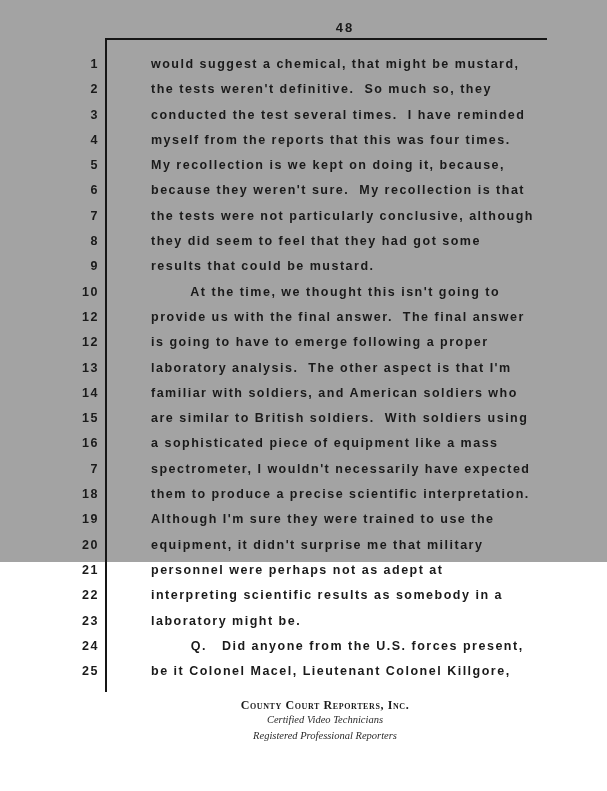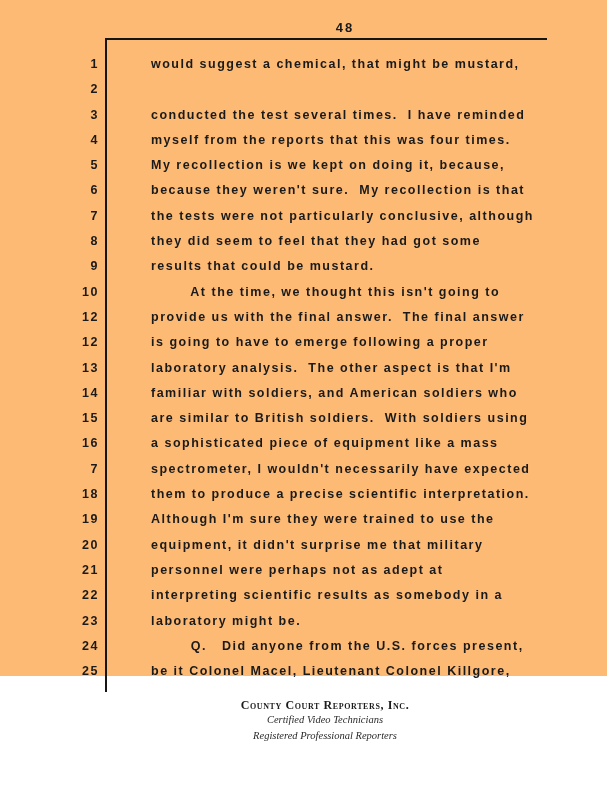--- a/index.html
+++ b/index.html
@@ -6,22 +6,22 @@
   html, body {
     width: 607px;
     height: 791px;
     background: #ffffff;
     font-family: "Liberation Sans", sans-serif;
     overflow: hidden;
   }
   .page {
     position: relative;
     width: 607px;
-    height: 676px;
-    background: #fdba74;
+    height: 562px;
+    background: #a3a3a3;
     color: #1a1a1a;
   }
   .page-number {
     position: absolute;
     top: 20px;
     left: 105px;
     width: 440px;
     text-align: center;
     padding-left: 40px;
     font-size: 13px;
@@ -89,21 +89,21 @@
 </head>
 <body>
 
 <div class="page">
 
   <div class="page-number">48</div>
 
   <div class="transcript-box">
     <div class="lines">
         <div class="line"><span class="line-num">1</span><span class="line-text">would suggest a chemical, that might be mustard,</span></div>
-        <div class="line"><span class="line-num">2</span></div>
+        <div class="line"><span class="line-num">2</span><span class="line-text">the tests weren't definitive.  So much so, they</span></div>
         <div class="line"><span class="line-num">3</span><span class="line-text">conducted the test several times.  I have reminded</span></div>
         <div class="line"><span class="line-num">4</span><span class="line-text">myself from the reports that this was four times.</span></div>
         <div class="line"><span class="line-num">5</span><span class="line-text">My recollection is we kept on doing it, because,</span></div>
         <div class="line"><span class="line-num">6</span><span class="line-text">because they weren't sure.  My recollection is that</span></div>
         <div class="line"><span class="line-num">7</span><span class="line-text">the tests were not particularly conclusive, although</span></div>
         <div class="line"><span class="line-num">8</span><span class="line-text">they did seem to feel that they had got some</span></div>
         <div class="line"><span class="line-num">9</span><span class="line-text">results that could be mustard.</span></div>
         <div class="line"><span class="line-num">10</span><span class="line-text">        At the time, we thought this isn't going to</span></div>
         <div class="line"><span class="line-num">12</span><span class="line-text">provide us with the final answer.  The final answer</span></div>
         <div class="line"><span class="line-num">12</span><span class="line-text">is going to have to emerge following a proper</span></div>

